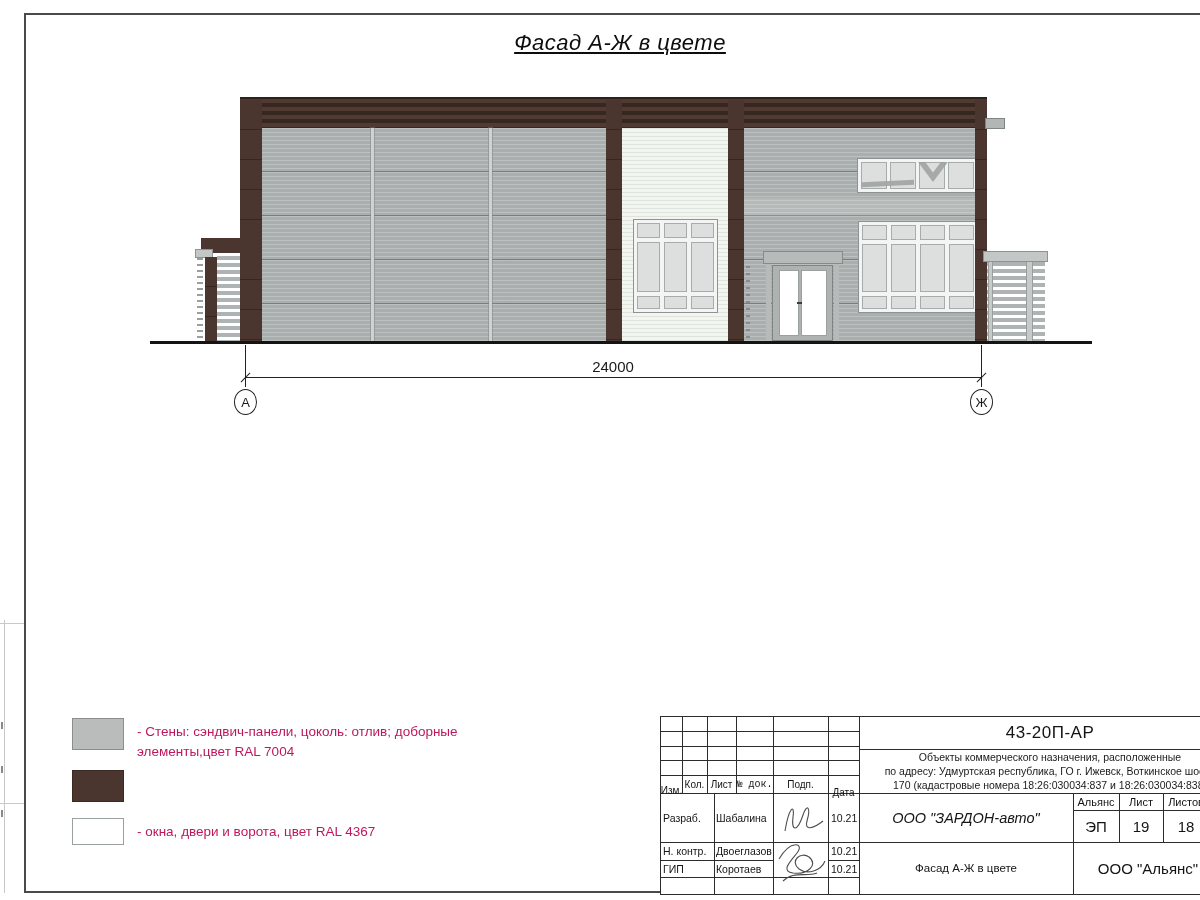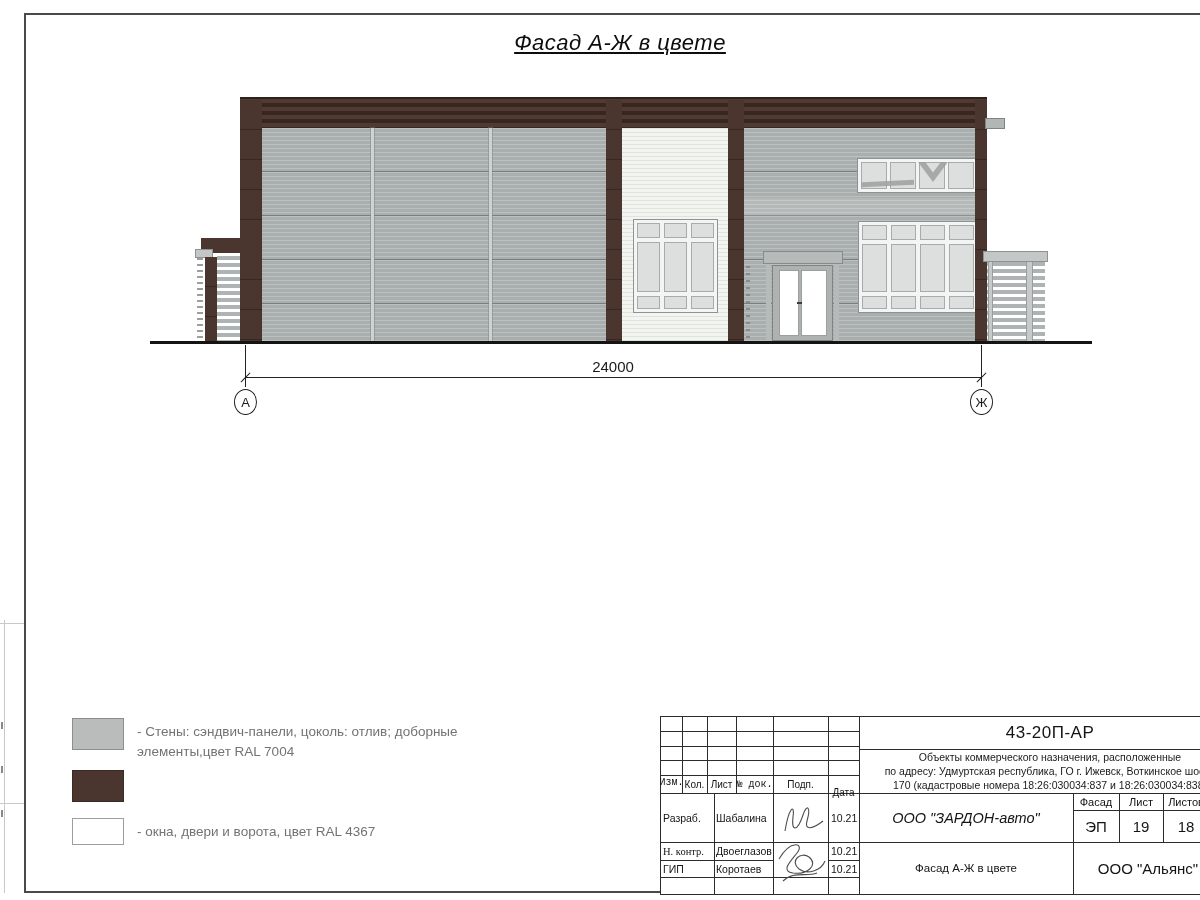--- a/index.html
+++ b/index.html
@@ -28,21 +28,21 @@
   .louv{background:repeating-linear-gradient(180deg,#aeb4b3 0 4px,#ffffff 4px 7px);}
   .cap{background:#c3c8c7;border:1px solid #8d9392;box-sizing:border-box;}
   .groundline{background:#141414;}
   .dimline{background:#222;}
   .tick{background:#222;transform:rotate(-45deg);}
   .bubble{border:1.4px solid #222;border-radius:50%;background:#fff;display:flex;align-items:center;justify-content:center;
           font-size:13px;box-sizing:border-box;}
   .dimtext{font-size:15px;text-align:center;}
   
   .swatch{position:absolute;box-sizing:border-box;}
-  .leg-label{position:absolute;font-size:13.5px;line-height:1.5;color:#737373;}
+  .leg-label{position:absolute;font-size:13.5px;line-height:1.5;color:#be185d;}
   
   .tb{position:absolute;left:660px;top:716px;width:580px;height:177px;border:1.6px solid #2c2c2c;box-sizing:content-box;background:#fff;}
   .vl{position:absolute;width:1px;background:#2c2c2c;}
   .hl{position:absolute;height:1px;background:#2c2c2c;}
   .c{position:absolute;display:flex;align-items:center;justify-content:center;color:#141414;}
   .sig path{fill:none;stroke:#4d4d4d;stroke-width:1.1;}
 </style>
 </head>
 <body>
 
@@ -171,32 +171,32 @@
     <div class="hl" style="left:0;top:43px;width:198px;"></div>
     <div class="hl" style="left:0;top:58px;width:198px;"></div>
     <div class="hl" style="left:0;top:76px;width:580px;"></div>
     <div class="hl" style="left:198px;top:32px;width:382px;"></div>
     <div class="hl" style="left:412px;top:93px;width:168px;"></div>
     <div class="hl" style="left:0;top:125px;width:580px;"></div>
     <div class="hl" style="left:0;top:143px;width:112px;"></div>
     <div class="hl" style="left:167px;top:143px;width:31px;"></div>
     <div class="hl" style="left:0;top:160px;width:198px;"></div>
 
-    <div class="c" style="left:0;top:56px;width:21px;height:18px;font-size:10px;font-family:Liberation Mono, monospace;">Изм.</div>
+    <div class="c" style="left:0;top:64px;width:21px;height:18px;font-size:10px;">Изм.</div>
     <div class="c" style="left:21px;top:58px;width:25px;height:18px;font-size:10px;">Кол.</div>
     <div class="c" style="left:46px;top:58px;width:29px;height:18px;font-size:10px;">Лист</div>
     <div class="c" style="left:75px;top:58px;width:37px;height:18px;font-size:10px;font-family:Liberation Mono, monospace;">№ док.</div>
     <div class="c" style="left:112px;top:58px;width:55px;height:18px;font-size:10px;">Подп.</div>
     <div class="c" style="left:167px;top:58px;width:31px;height:18px;font-size:10px;margin-top:8px;">Дата</div>
 
     <div class="c" style="left:2px;top:76px;width:51px;height:49px;font-size:10.5px;justify-content:flex-start;">Разраб.</div>
     <div class="c" style="left:55px;top:76px;width:57px;height:49px;font-size:10.5px;justify-content:flex-start;">Шабалина</div>
     <div class="c" style="left:170px;top:76px;width:28px;height:49px;font-size:10.5px;justify-content:flex-start;">10.21</div>
 
-    <div class="c" style="left:2px;top:125px;width:51px;height:18px;font-size:10.5px;justify-content:flex-start;font-family:Liberation Serif, serif;">Н. контр.</div>
+    <div class="c" style="left:2px;top:125px;width:51px;height:18px;font-size:10.5px;justify-content:flex-start;">Н. контр.</div>
     <div class="c" style="left:55px;top:125px;width:57px;height:18px;font-size:10.5px;justify-content:flex-start;">Двоеглазов</div>
     <div class="c" style="left:170px;top:125px;width:28px;height:18px;font-size:10.5px;justify-content:flex-start;">10.21</div>
 
     <div class="c" style="left:2px;top:143px;width:51px;height:17px;font-size:10.5px;justify-content:flex-start;">ГИП</div>
     <div class="c" style="left:55px;top:143px;width:57px;height:17px;font-size:10.5px;justify-content:flex-start;">Коротаев</div>
     <div class="c" style="left:170px;top:143px;width:28px;height:17px;font-size:10.5px;justify-content:flex-start;">10.21</div>
 
     <svg class="sig" style="position:absolute;left:114px;top:80px;" width="52" height="44" viewBox="0 0 52 44">
       <path d="M10 34 C 14 10, 20 6, 18 20 C 16 34, 22 36, 28 18 C 32 6, 36 10, 32 24 C 29 34, 38 32, 48 24"></path>
     </svg>
@@ -205,21 +205,21 @@
       <path d="M10 44 C 20 34, 34 40, 44 36"></path>
     </svg>
 
     <div class="c" style="left:198px;top:0;width:382px;height:32px;font-size:17px;letter-spacing:.5px;">43-20П-АР</div>
     <div class="abs" style="left:198px;top:33px;width:382px;height:43px;text-align:center;font-size:10.5px;line-height:14px;">
       <div>Объекты коммерческого назначения, расположенные</div>
       <div>по адресу: Удмуртская республика, ГО г. Ижевск, Воткинское шоссе</div>
       <div>170 (кадастровые номера 18:26:030034:837 и 18:26:030034:838)</div>
     </div>
     <div class="c" style="left:198px;top:76px;width:214px;height:49px;font-size:14.5px;font-style:italic;">ООО "ЗАРДОН-авто"</div>
-    <div class="c" style="left:412px;top:76px;width:46px;height:17px;font-size:11px;">Фасад</div>
+    <div class="c" style="left:412px;top:76px;width:46px;height:17px;font-size:11px;">Альянс</div>
     <div class="c" style="left:458px;top:76px;width:44px;height:17px;font-size:11px;">Лист</div>
     <div class="c" style="left:502px;top:76px;width:46px;height:17px;font-size:11px;">Листов</div>
     <div class="c" style="left:412px;top:93px;width:46px;height:32px;font-size:15px;">ЭП</div>
     <div class="c" style="left:458px;top:93px;width:44px;height:32px;font-size:15px;">19</div>
     <div class="c" style="left:502px;top:93px;width:46px;height:32px;font-size:15px;">18</div>
     <div class="c" style="left:198px;top:125px;width:214px;height:52px;font-size:11.5px;">Фасад А-Ж в цвете</div>
     <div class="c" style="left:412px;top:125px;width:150px;height:52px;font-size:15px;">ООО "Альянс"</div>
   </div>
 
 </div>

